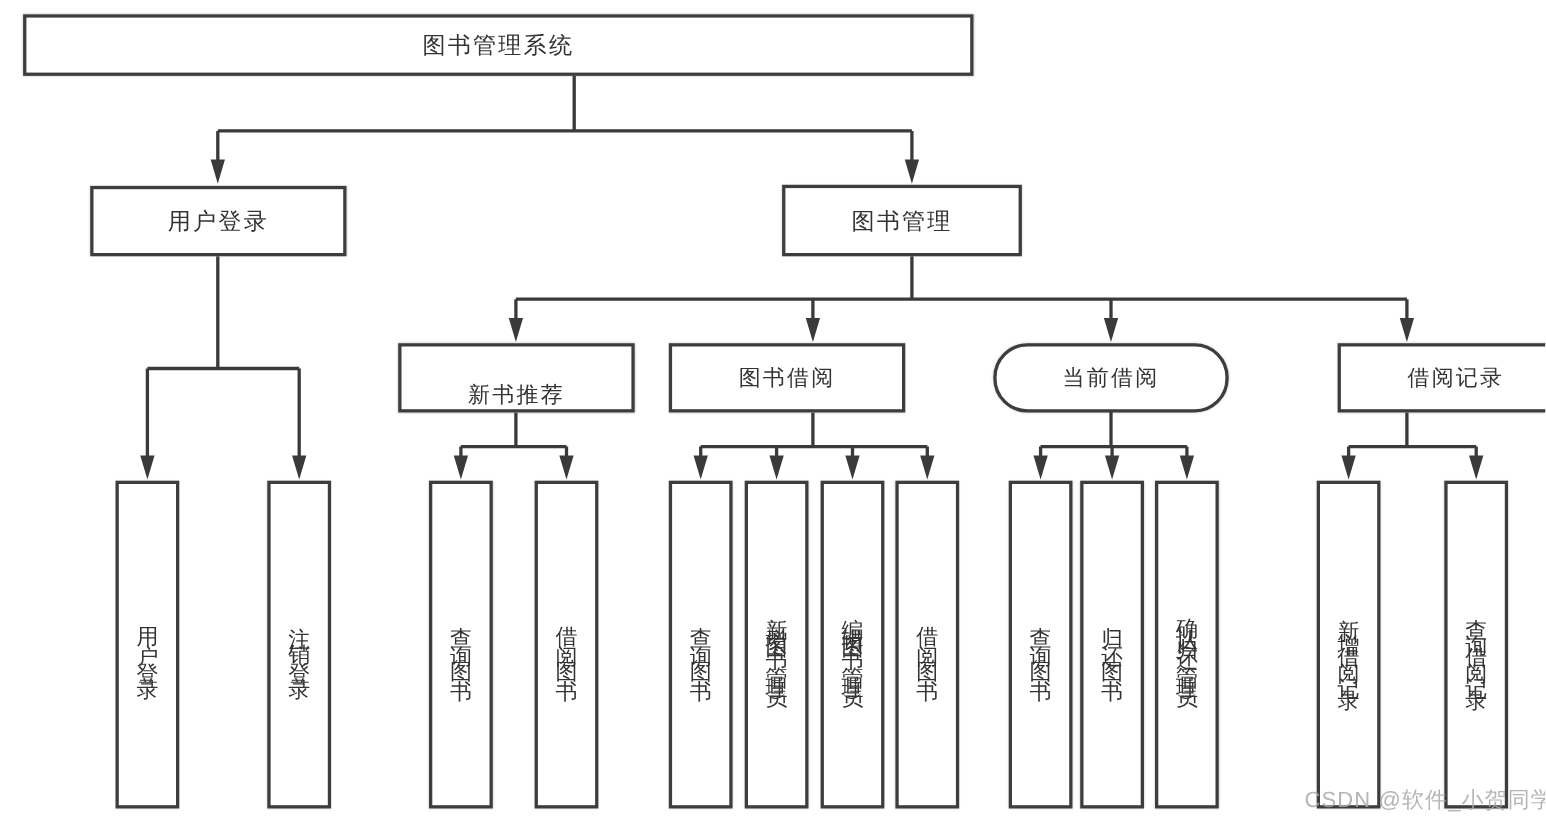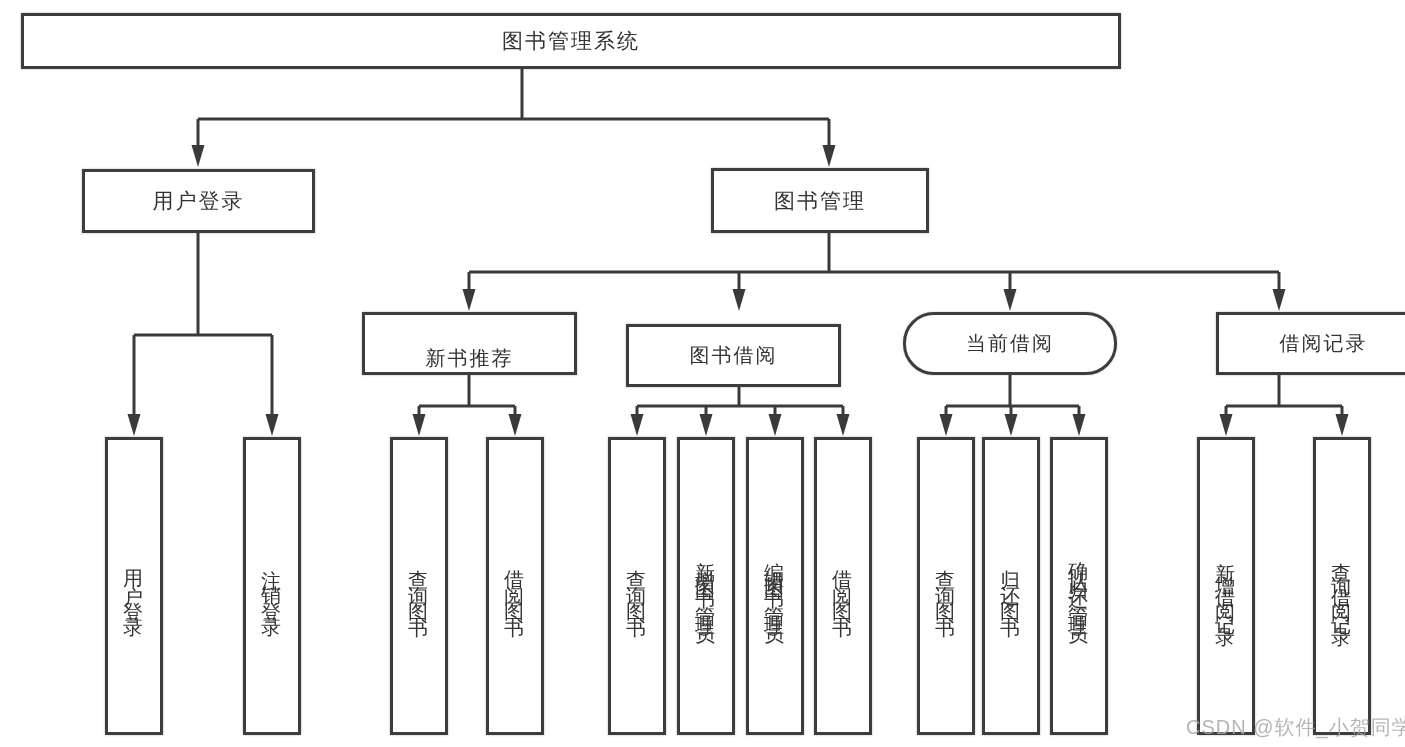--- a/index.html
+++ b/index.html
@@ -31,28 +31,28 @@
     display: flex;
     align-items: center;
     justify-content: center;
     color: #333333;
     font-size: 21px;
     letter-spacing: 2px;
     box-shadow: 0 0 2px rgba(60,60,60,0.35);
     z-index: 2;
   }
   
-  .n-root   { left: 21px;  top: 13px;  width: 1100px; height: 56px; }
+  .n-root   { left: 21px;  top: 13px;  width: 864px; height: 56px; }
   
   .n-login  { left: 82px;  top: 169px; width: 233px;  height: 64px; }
   .n-mgmt   { left: 711px; top: 168px; width: 218px;  height: 65px; }
   
   .lvl3     { top: 312px;  height: 63px; width: 215px; font-size: 20px; }
   .n-newrec { left: 362px; align-items: flex-end; }
-  .n-borrow { left: 626px; margin-top: 12px; }
+  .n-borrow { left: 608px; }
   .n-curr   { left: 903px; width: 214px; border-radius: 31px; }
   .n-record { left: 1216px; }
   
   .leaf {
     top: 437px;
     width: 58px;
     height: 298px;
     font-size: 20px;
     letter-spacing: 0;
   }

